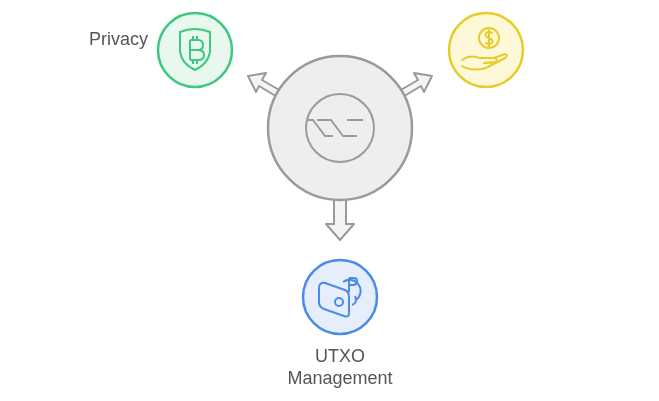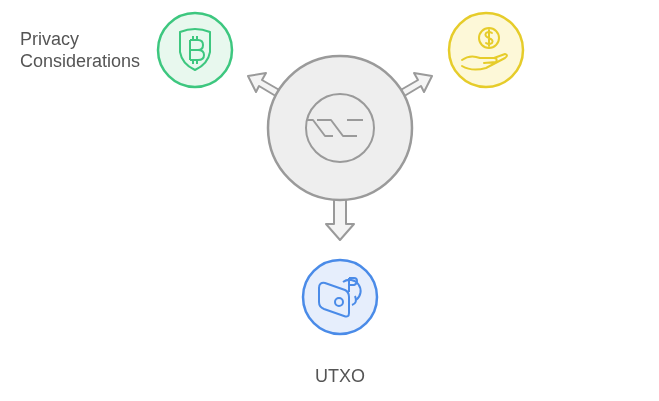--- a/index.html
+++ b/index.html
@@ -1,19 +1,19 @@
 <!DOCTYPE html>
 <html><head>
 <meta charset="utf-8">
 <style>
   html, body { margin:0; padding:0; background:#ffffff; }
   body { width:659px; height:401px; position:relative; overflow:hidden; font-family:"Liberation Sans", sans-serif; }
   svg.diagram { position:absolute; left:0; top:0; }
   .label { position:absolute; color:#555555; font-size:18px; line-height:22px; }
-  .label.right { }
+  .label.right { text-align:right; }
   .label.center { text-align:center; }
   .label span { display:block; }
 </style>
 </head>
 <body>
 
 <svg class="diagram" width="659" height="401" viewBox="0 0 659 401">
 
   <g fill="#f4f4f4" stroke="#9a9a9a" stroke-width="2" stroke-linejoin="round">
     <polygon points="288,95 262,80 266,73 248,76 256,92 259,86 284,101"></polygon>
@@ -60,21 +60,21 @@
       <circle cx="339" cy="302" r="4"></circle>
       <path d="M343,282 A10,10 0 1 1 356,300"></path>
       <path d="M352,305 Q358,303 355,296"></path>
       <path d="M349,278 L349,292 M349,278 L354,278 Q357,278 357,281 Q357,284 354,285 L349,285"></path>
     </g>
   </g>
 </svg>
 
 <div class="label right" style="left:20px; top:28px; width:128px;">
   <span>Privacy</span>
-  <span>Considerations</span>
 </div>
 
 <div class="label" style="left:532px; top:28px; width:125px;">
 </div>
 
-<div class="label center" style="left:270px; top:345px; width:140px;margin-top:20px;">
+<div class="label center" style="left:270px; top:345px; width:140px;">
   <span>UTXO</span>
+  <span>Management</span>
 </div>
 
 </body></html>

